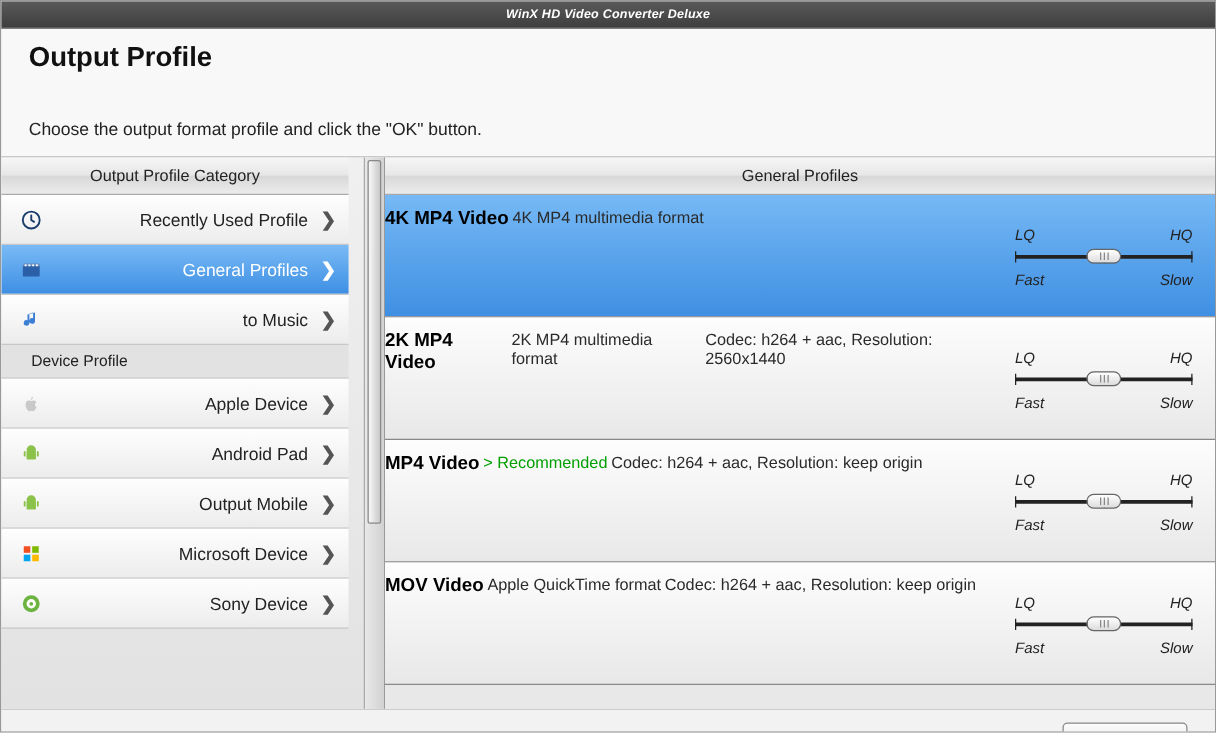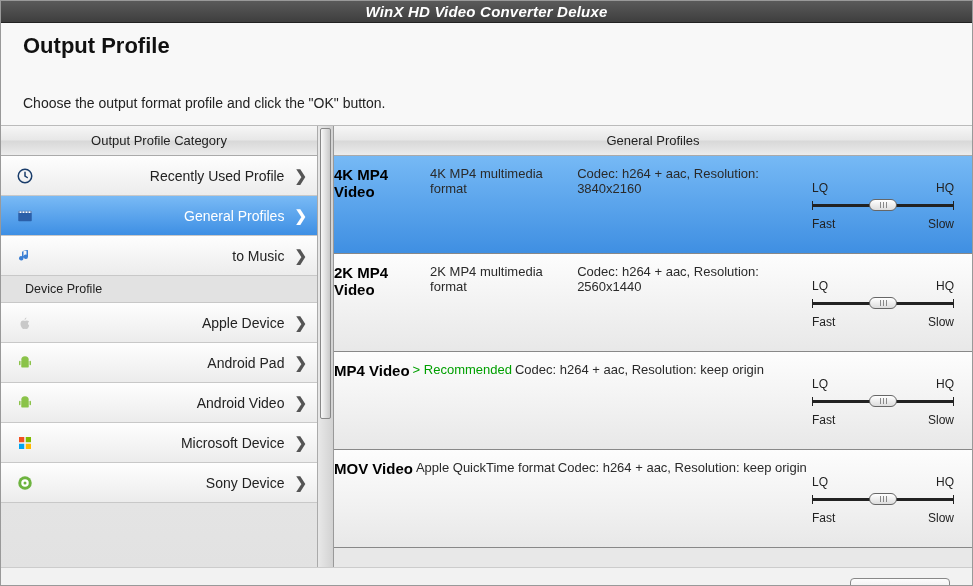--- a/index.html
+++ b/index.html
@@ -14,21 +14,21 @@
   }
   .title-bar {
     background: linear-gradient(to bottom, #5a5a5a, #3e3e3e);
     color: #fff;
     font-weight: bold;
     font-style: italic;
     height: 22px;
     display: flex;
     align-items: center;
     justify-content: center;
-    font-size: 15px;
+    font-size: 10px;
     border-bottom: 1px solid #222;
   }
   .title-bar span { letter-spacing: 0.2px; }
 
   .header {
     padding: 10px 22px 14px;
     background: #f8f8f8;
   }
   .header h1 {
     font-size: 22px;
@@ -42,25 +42,26 @@
     margin-top: 36px;
   }
 
   .content {
     display: flex;
     border-top: 1px solid #bbb;
     height: 442px;
   }
 
   .sidebar {
-    width: 333px;
+    width: 307px;
     flex-shrink: 0;
     background: linear-gradient(to bottom, #f0f0f0, #e2e2e2);
     display: flex;
     border-right: 1px solid #999;
+    gap: 12px;
   }
   .sidebar-inner {
     flex: 1;
     overflow: hidden;
   }
   .sidebar-scroll {
     width: 16px;
     background: linear-gradient(to right,#e8e8e8,#d2d2d2);
     border-left: 1px solid #aaa;
     position: relative;
@@ -171,20 +172,21 @@
     color: #2a2a2a;
   }
   .profile-quality {
     width: 160px;
     padding: 10px 18px 8px 0;
     flex-shrink: 0;
     display: flex;
     flex-direction: column;
     justify-content: center;
     gap: 3px;
+    font-style: italic;
   }
   .q-row {
     display: flex;
     justify-content: space-between;
     font-size: 12px;
     color: #222;
   }
   .q-slider {
     position: relative;
     height: 14px;
@@ -333,21 +335,21 @@
             <span class="icon">
               <svg width="18" height="18" viewBox="0 0 24 24">
                 <rect x="7" y="8" width="10" height="10" rx="1" fill="#8bc34a"></rect>
                 <circle cx="10" cy="6" r="1" fill="#8bc34a"></circle>
                 <circle cx="14" cy="6" r="1" fill="#8bc34a"></circle>
                 <path d="M7 8a5 5 0 0 1 10 0" fill="#8bc34a"></path>
                 <rect x="4" y="9" width="2" height="6" rx="1" fill="#8bc34a"></rect>
                 <rect x="18" y="9" width="2" height="6" rx="1" fill="#8bc34a"></rect>
               </svg>
             </span>
-            <span class="label">Android Video</span>
+            <span class="label">Output Mobile</span>
             <span class="chev">❯</span>
           </div>
           <div class="cat-item">
             <span class="icon">
               <svg width="18" height="18" viewBox="0 0 24 24">
                 <rect x="4" y="4" width="7" height="7" fill="#f25022"></rect>
                 <rect x="13" y="4" width="7" height="7" fill="#7fba00"></rect>
                 <rect x="4" y="13" width="7" height="7" fill="#00a4ef"></rect>
                 <rect x="13" y="13" width="7" height="7" fill="#ffb900"></rect>
               </svg>
@@ -373,21 +375,20 @@
     </div>
   </div>
 
   <div class="main">
     <div class="main-header">General Profiles</div>
     <div class="profile-list" id="profile-list">
         <div class="profile-item selected">
           <div class="profile-info">
             <div class="profile-title">4K MP4 Video</div>
             <div class="profile-desc">4K MP4 multimedia format</div>
-            <div class="profile-codec">Codec: h264 + aac, Resolution: 3840x2160</div>
           </div>
           <div class="profile-quality">
             <div class="q-row">
               <span>LQ</span>
               <span>HQ</span>
             </div>
             <div class="q-slider">
               <div class="q-track"></div>
               <div class="q-tick" style="left:0"></div>
               <div class="q-tick" style="left:50%"></div>

